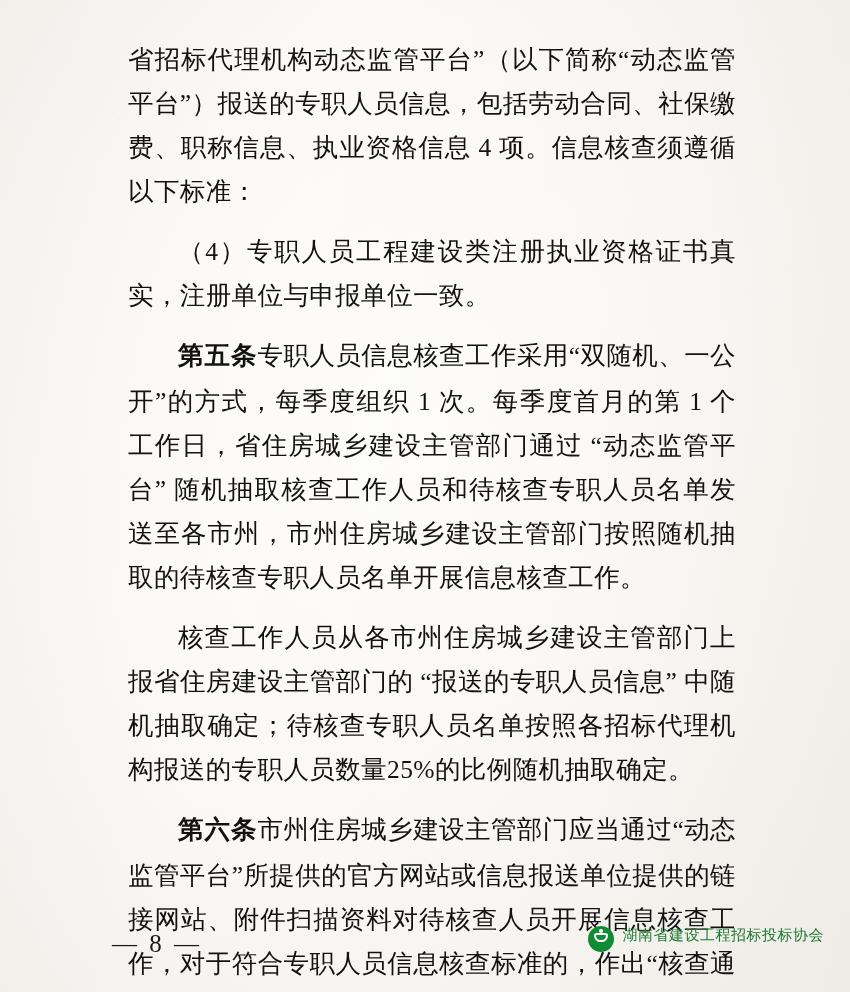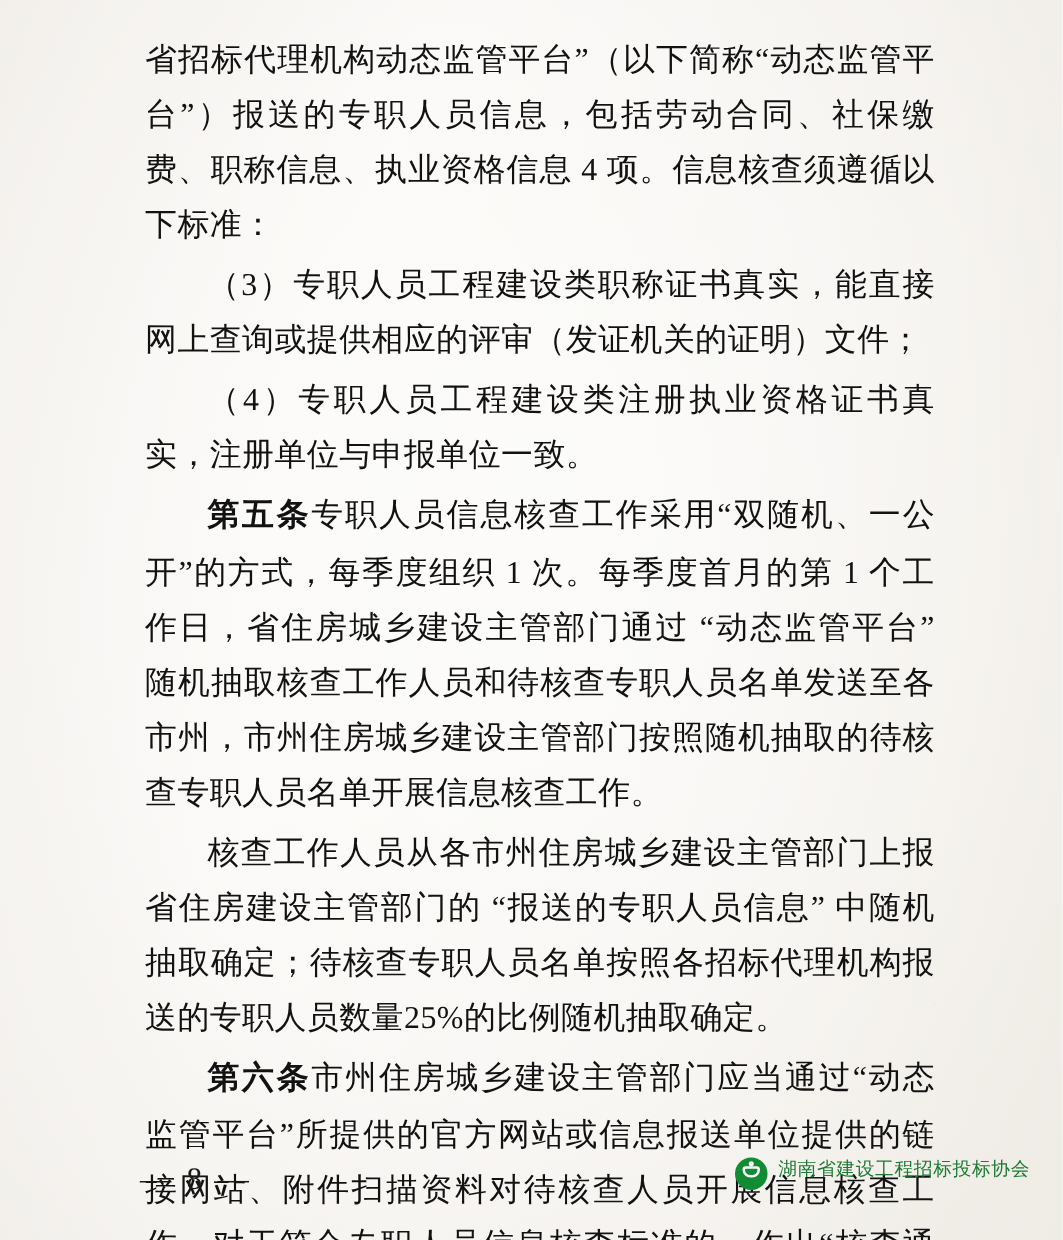--- a/index.html
+++ b/index.html
@@ -28,21 +28,21 @@
     left: 112px;
     top: 22px;
     width: 640px;
   }
   .para {
     font-size: 25.5px;
     line-height: 44px;
     letter-spacing: 0.4px;
     text-align: justify;
     text-justify: inter-character;
-    margin: 4px;
+    margin: 16px;
     text-indent: 0;
   }
   .para + .para {
     margin-top: 0px;
   }
   .indent2 {
     text-indent: 50px;
   }
   .bold-lead {
     font-weight: bold;
@@ -125,21 +125,20 @@
 <body>
 
 <div class="paper"></div>
 
 <div class="page-body">
 
   <p class="para">省招标代理机构动态监管平台”（以下简称“动态监管平台”）报送的专职人员信息，包括劳动合同、社保缴费、职称信息、执业资格信息 4 项。信息核查须遵循以下标准：</p>
 
 
 
-  <p class="para indent2">（3）专职人员工程建设类职称证书真实，能直接网上查询或提供相应的评审（发证机关的证明）文件；</p>
 
   <p class="para indent2">（4）专职人员工程建设类注册执业资格证书真实，注册单位与申报单位一致。</p>
 
   <p class="para indent2">
     <span class="bold-lead">第五条</span><span>专职人员信息核查工作采用“双随机、一公开”的方式，每季度组织 1 次。每季度首月的第 1 个工作日，省住房城乡建设主管部门通过 “动态监管平台” 随机抽取核查工作人员和待核查专职人员名单发送至各市州，市州住房城乡建设主管部门按照随机抽取的待核查专职人员名单开展信息核查工作。</span>
   </p>
 
   <p class="para indent2">核查工作人员从各市州住房城乡建设主管部门上报省住房建设主管部门的 “报送的专职人员信息” 中随机抽取确定；待核查专职人员名单按照各招标代理机构报送的专职人员数量25%的比例随机抽取确定。</p>
 
   <p class="para indent2">

